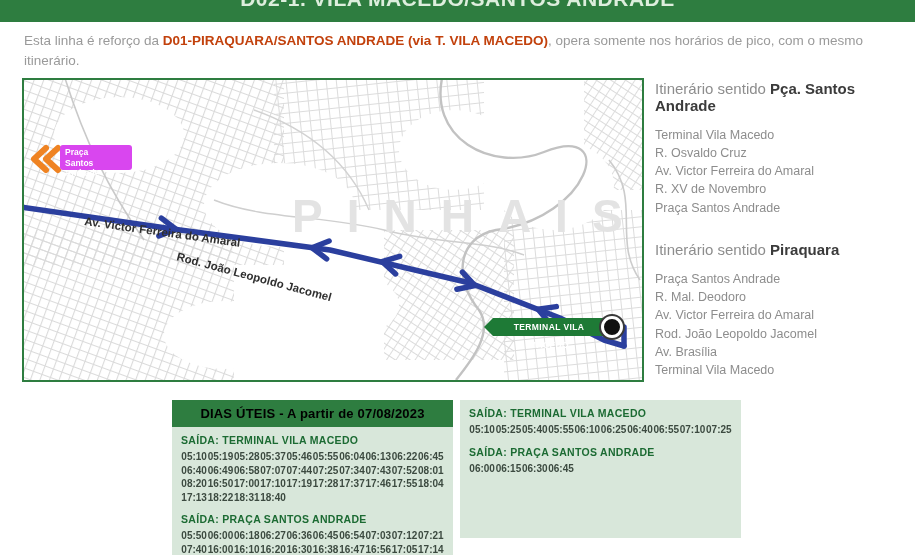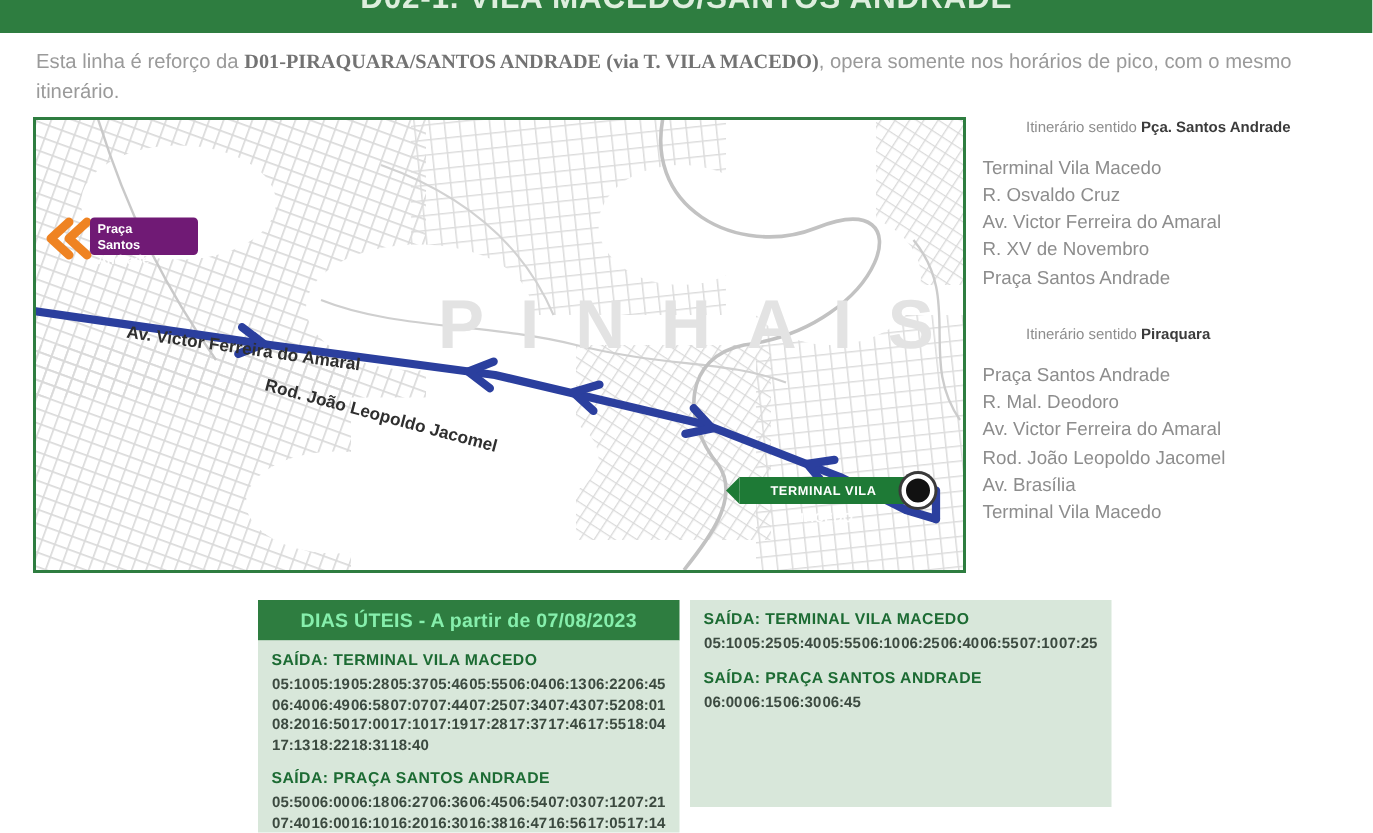--- a/index.html
+++ b/index.html
@@ -9,52 +9,52 @@
 
   
   .banner { position:absolute; left:0; top:0; width:915px; height:22px;
             background:#2e7d40; overflow:hidden; }
   .banner-title { position:absolute; left:0; top:-13px; width:100%; text-align:center;
             font-size:21px; font-weight:bold; letter-spacing:.5px; color:#ddeedd; }
 
   
   .intro { position:absolute; left:24px; top:31px; width:858px;
            font-size:13.5px; line-height:1.5; color:#9a9a9a; }
-  .intro b { color:#737373;font-family:Liberation Serif, serif; }
+  .intro b { color:#c2410c; }
 
   
   .map-wrap { position:absolute; left:22px; top:78px; width:622px; height:304px;
               border:2px solid #2e7d40; background:#fff; overflow:hidden; }
   .map-svg { position:absolute; left:0; top:0; }
   .origin-badge { position:absolute; left:36px; top:65px; width:72px; height:25px;
-              background:#701a75; border-radius:3px; color:#fff; font-size:8.5px;
+              background:#d946ef; border-radius:3px; color:#fff; font-size:8.5px;
               font-weight:bold; line-height:1.25; padding:2px 5px; }
   .terminal-badge { position:absolute; left:469px; top:238px; width:112px; height:18px;
               background:#1e7a36; color:#fff; font-size:8.5px; font-weight:bold;
               letter-spacing:.4px; text-align:center; line-height:18px; }
   .terminal-badge::before { content:""; position:absolute; left:-9px; top:0;
               border-top:9px solid transparent; border-bottom:9px solid transparent;
               border-right:9px solid #1e7a36; }
   .terminal-marker { position:absolute; left:577px; top:236px; width:22px; height:22px;
               background:#111; border:3px solid #fff; border-radius:50%;
               box-shadow:0 0 0 2px #3a3a3a; }
 
   
   .sidebar { position:absolute; left:655px; top:80px; width:252px;
              font-size:12.5px; color:#8d8d8d; }
-  .it-heading { font-size:10px; color:#8d8d8d; margin-bottom:12px;margin-left:29px; }
+  .it-heading { font-size:15px; color:#8d8d8d; margin-bottom:12px; }
   .it-heading b { color:#3b3b3b; }
   .stops { line-height:1.22; margin-bottom:24px; }
   .stops .stop { padding:1.5px 0; }
 
   
   .sched { position:absolute; top:400px; width:281px; }
   .sched.t1 { left:172px; }
   .sched.t2 { left:460px; }
-  .sched-header { height:27px; background:#2e7d40; color:#86efac; font-weight:bold;
+  .sched-header { height:27px; background:#2e7d40; color:#000000; font-weight:bold;
              font-size:13px; text-align:center; line-height:27px; letter-spacing:.2px; }
   .sched-body { background:#d8e7da; height:138px; overflow:hidden; padding:7px 9px 0 9px; }
   .saida-label { font-size:10.5px; font-weight:bold; color:#1c6b33;
              letter-spacing:.3px; margin:9px 0 4px 0; }
   .saida-label:first-child { margin-top:0; }
   .time-row { display:grid; grid-template-columns:repeat(10,1fr); line-height:13.5px; }
   .time { font-size:10px; font-weight:bold; color:#3c4a40; text-align:center;
           white-space:nowrap; }
 </style>
 </head>

